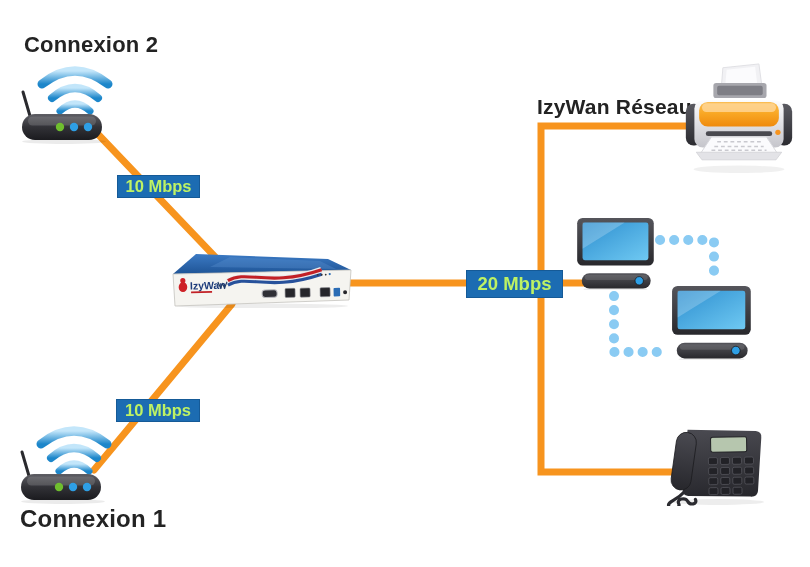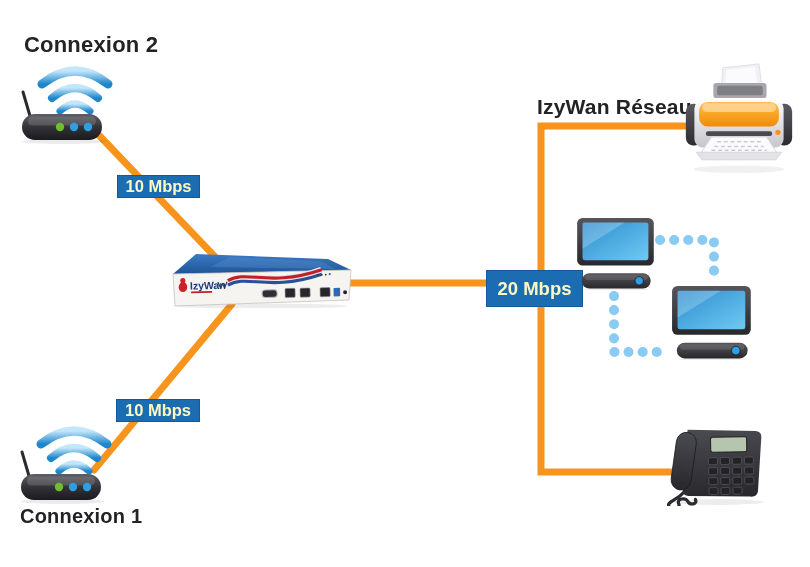--- a/index.html
+++ b/index.html
@@ -11,21 +11,21 @@
   .link{stroke:var(--link-orange,#F7941E);stroke-width:7;fill:none;}
   .link-round{stroke-linecap:round;}
   .dotted{stroke:var(--dot-blue,#8ACBF3);stroke-width:10;fill:none;
           stroke-linecap:round;stroke-dasharray:0.1 14;}
   .node-label{
     position:absolute;color:var(--label-text,#232323);font-weight:bold;
     font-size:21px;letter-spacing:0.2px;white-space:nowrap;
   }
   .badge{
     position:absolute;background:var(--badge-blue,#1C6CB2);
-    border:1px solid #155A97;color:#fef9c3;font-weight:bold;
+    border:1px solid #155A97;color:#bef264;font-weight:bold;
     display:flex;align-items:center;justify-content:center;
     font-size:16.5px;box-sizing:border-box;white-space:nowrap;
   }
   .icon{position:absolute;}
 </style>
 </head>
 <body>
 
 <div class="canvas">
 
@@ -76,26 +76,26 @@
     <path class="link link-round" d="M94,130 L220,262"></path>
     <path class="link link-round" d="M232,304 L94,470"></path>
     <path class="link" d="M350,283 L560,283"></path>
     <path class="link" d="M702,126 L541,126 L541,472 L700,472"></path>
     <path class="link" d="M560,283 L586,283"></path>
     <path class="dotted" d="M660,240 L714,240 L714,284"></path>
     <path class="dotted" d="M614,296 L614,352 L670,352"></path>
   </svg>
 
   <div class="node-label" style="left:24px;top:32px;font-size:22px;">Connexion 2</div>
-  <div class="node-label" style="left:20px;top:505px;font-size:20px;">Connexion 1</div>
+  <div class="node-label" style="left:20px;top:505px;font-size:24px;">Connexion 1</div>
   <div class="node-label" style="left:537px;top:95px;">IzyWan Réseau</div>
 
   <div class="badge" style="left:117px;top:175px;width:83px;height:23px;">10 Mbps</div>
   <div class="badge" style="left:116px;top:399px;width:84px;height:23px;">10 Mbps</div>
-  <div class="badge" style="left:486px;top:270px;width:97px;height:37px;font-size:18.5px;">20 Mbps</div>
+  <div class="badge" style="left:466px;top:270px;width:97px;height:28px;font-size:18.5px;">20 Mbps</div>
 
   <svg class="icon" style="left:14px;top:50px;" width="110" height="94" viewBox="0 0 110 94">
     <g>
       <path d="M28,34 Q61,8 94,34" stroke="url(#wifiGrad)" stroke-width="9" fill="none" stroke-linecap="round"></path>
       <path d="M38,48 Q61,28 84,48" stroke="url(#wifiGrad)" stroke-width="8" fill="none" stroke-linecap="round"></path>
       <path d="M46,61 Q61,47 76,61" stroke="url(#wifiGrad)" stroke-width="7" fill="none" stroke-linecap="round"></path>
     </g>
     <ellipse cx="50" cy="91.5" rx="42" ry="2.5" fill="#000" opacity="0.08"></ellipse>
     <path d="M16,66 L9,42" stroke="#2A2A2E" stroke-width="3" stroke-linecap="round"></path>
     <rect x="8" y="64" width="80" height="26" rx="13" fill="url(#routerBody)"></rect>

